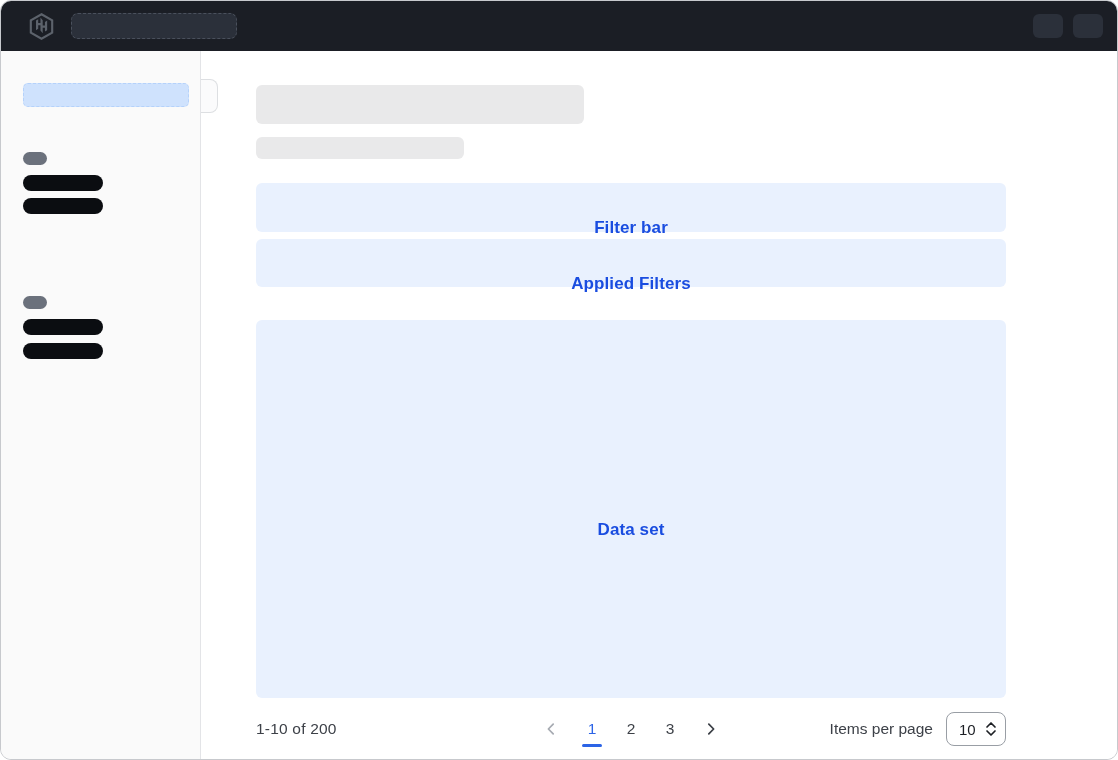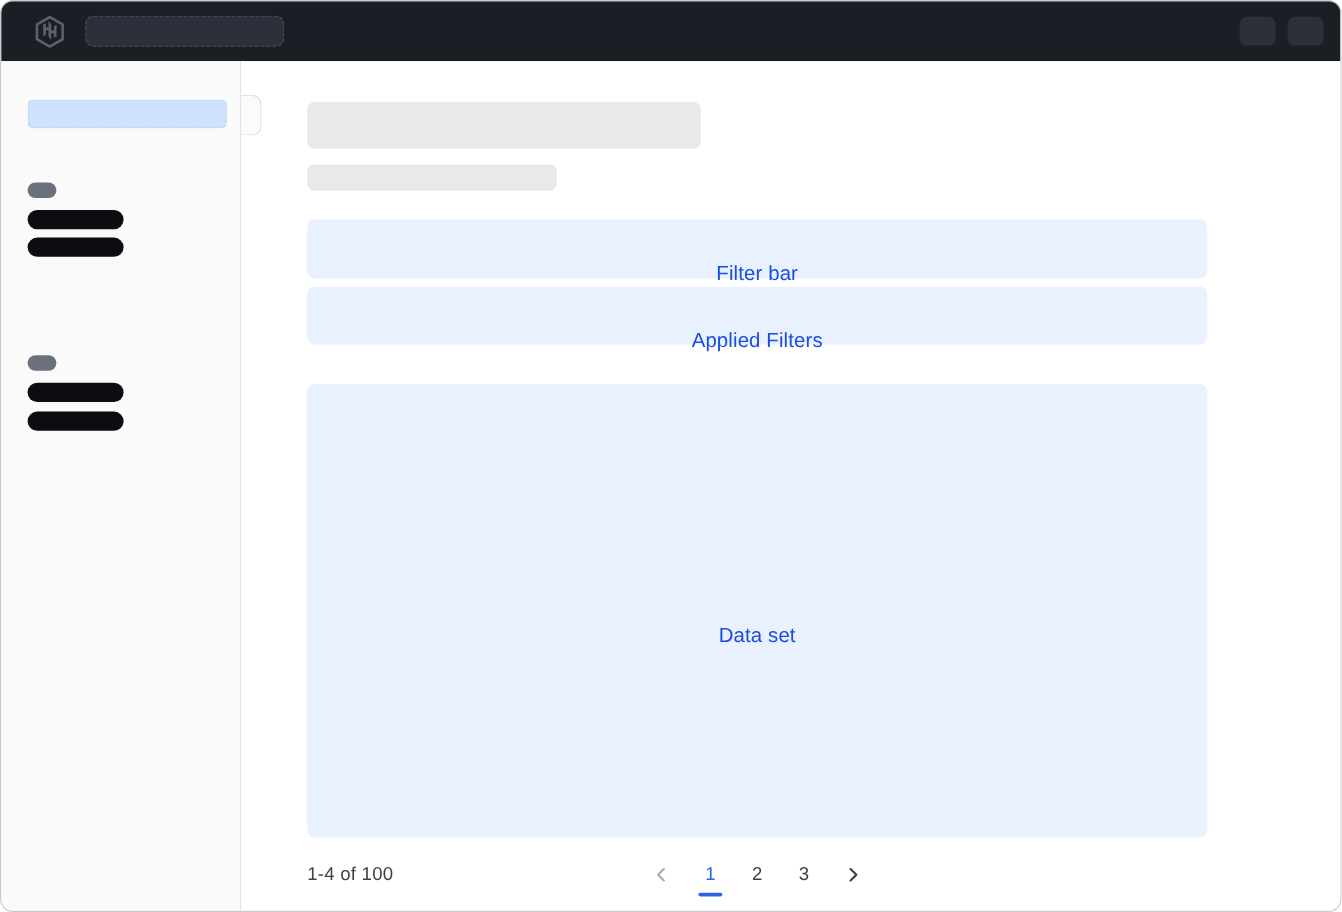--- a/index.html
+++ b/index.html
@@ -46,21 +46,21 @@
   }
   
   .main{position:relative;flex:1;background:#ffffff;}
   .col{position:absolute;left:55px;width:750px;}
   .skel-title{top:34px;width:328px;height:39px;background:#e9e9ea;}
   .skel-subtitle{top:86px;width:208px;height:22px;background:#e9e9ea;}
   .panel{
     position:absolute;left:55px;width:750px;border-radius:6px;background:#e9f1fe;
     display:flex;align-items:center;justify-content:center;
   }
-  .panel-label{font-size:17px;font-weight:400;color:#1a4de0;letter-spacing:.1px;margin-top:41px;}
+  .panel-label{font-size:17px;font-weight:700;color:#1a4de0;letter-spacing:.1px;margin-top:41px;}
   .panel-filterbar{top:132px;height:49px;}
   .panel-applied{top:188px;height:48px;}
   .panel-dataset{top:269px;height:378px;}
   
   .pagination{
     position:absolute;left:55px;width:750px;top:660px;height:36px;
     display:flex;align-items:center;justify-content:space-between;
     font-size:15.5px;color:#3d4148;
   }
   .page-info{letter-spacing:.2px;}
@@ -130,35 +130,45 @@
 
       <div class="panel panel-applied">
         <span class="panel-label">Applied Filters</span>
       </div>
 
       <div class="panel panel-dataset">
         <span class="panel-label">Data set</span>
       </div>
 
       <div class="pagination">
-        <span class="page-info">1-4 of 100</span>
+        <span class="page-info">1-10 of 200</span>
 
         <div class="pager">
           <button class="pg-btn">
             <svg width="14" height="14" viewBox="0 0 16 16">
               <polyline points="10.5,2.5 5,8 10.5,13.5" fill="none" stroke="#a7abb2" stroke-width="2" stroke-linecap="round" stroke-linejoin="round"></polyline>
             </svg>
           </button>
           <div class="pg-num active">1</div>
           <div class="pg-num">2</div>
           <div class="pg-num">3</div>
           <button class="pg-btn">
             <svg width="14" height="14" viewBox="0 0 16 16">
               <polyline points="5.5,2.5 11,8 5.5,13.5" fill="none" stroke="#3a3e45" stroke-width="2" stroke-linecap="round" stroke-linejoin="round"></polyline>
             </svg>
           </button>
         </div>
 
+        <div class="per-page">
+          <span class="per-page-label">Items per page</span>
+          <div class="per-page-select">
+            <span class="per-page-value">10</span>
+            <svg width="12" height="16" viewBox="0 0 12 16">
+              <polyline points="2,6 6,2 10,6" fill="none" stroke="#1c1f24" stroke-width="1.7" stroke-linecap="round" stroke-linejoin="round"></polyline>
+              <polyline points="2,10 6,14 10,10" fill="none" stroke="#1c1f24" stroke-width="1.7" stroke-linecap="round" stroke-linejoin="round"></polyline>
+            </svg>
+          </div>
+        </div>
       </div>
 
     </div>
   </div>
 </div>
 
 </body></html>

